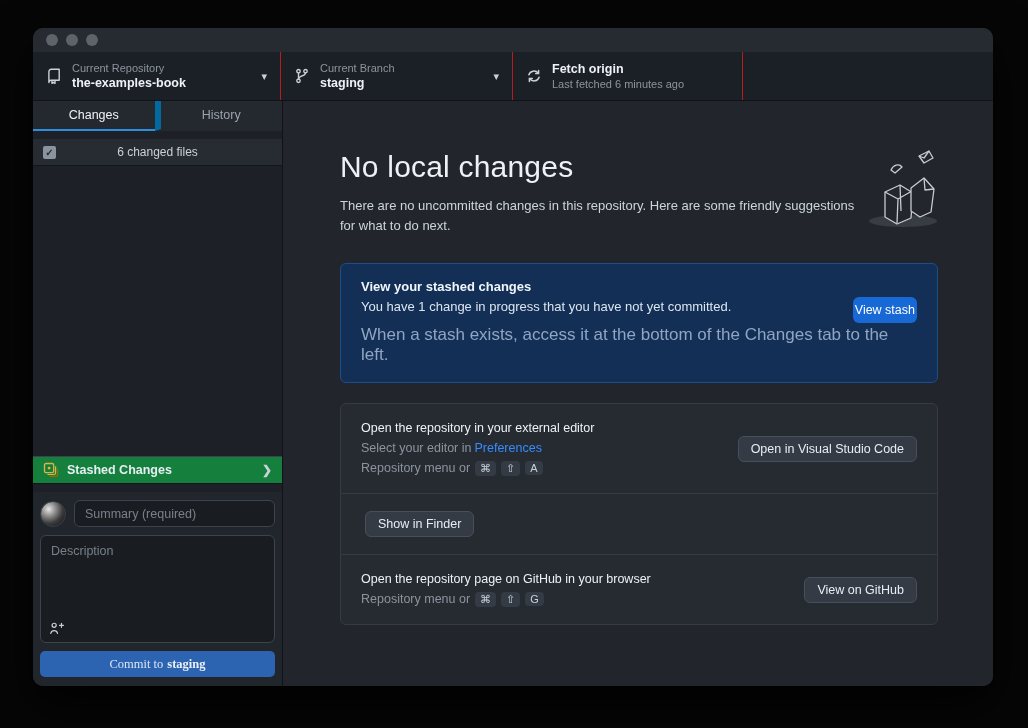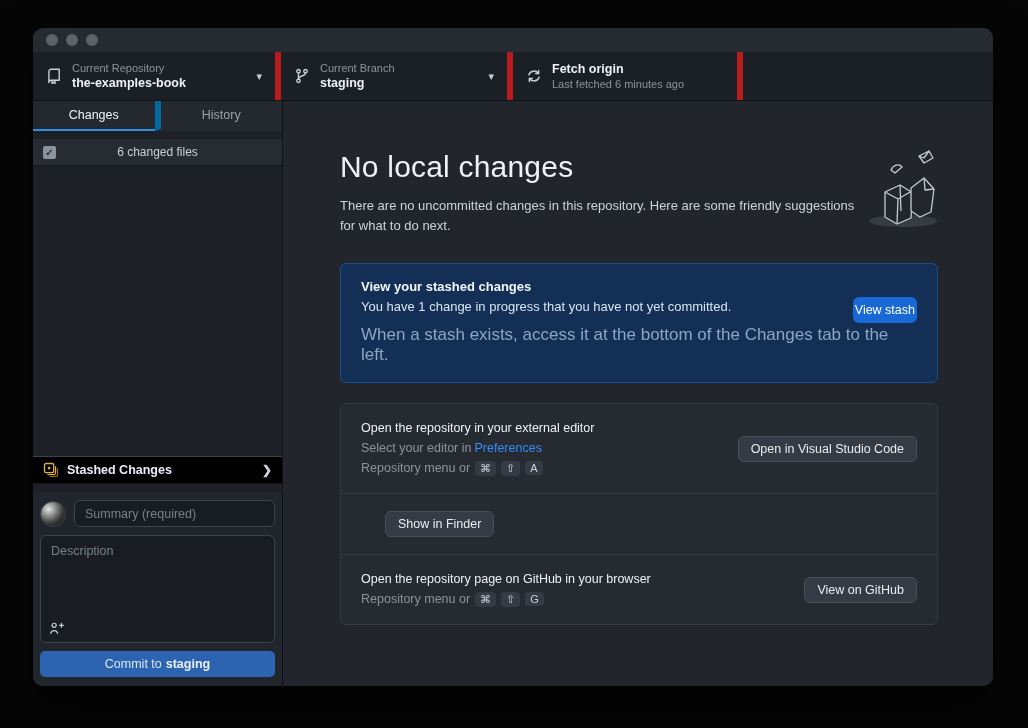--- a/index.html
+++ b/index.html
@@ -14,21 +14,21 @@
     position:absolute; left:33px; top:28px; width:960px; height:658px;
     background:#22262c; border-radius:10px; overflow:hidden;
     display:flex; flex-direction:column;
     box-shadow:0 18px 45px rgba(0,0,0,.85);
   }
   
   .titlebar { height:24px; background:#262b31; display:flex; align-items:center; padding-left:13px; gap:8px; flex:none; }
   .traffic { width:12px; height:12px; border-radius:50%; background:#5d626b; }
   
   .toolbar { height:49px; background:#1b2026; display:flex; border-bottom:1px solid #0f1216; flex:none; }
-  .tool-section { display:flex; align-items:center; padding:0 13px; border-right:6px solid #b91c1c; }
+  .tool-section { display:flex; align-items:center; padding:0 13px; border-right:1px solid #b91c1c; }
   .tool-section.repo { width:248px; }
   .tool-section.branch { width:232px; }
   .tool-section.fetch { width:230px; }
   .tool-icon { color:#c9d1d9; margin-right:10px; display:flex; flex:none; }
   .tool-text { flex:1; min-width:0; }
   .tool-label { font-size:11px; color:#8b949e; line-height:1.3; }
   .tool-value { font-size:12.5px; font-weight:bold; color:#eef2f6; line-height:1.3; white-space:nowrap; }
   .tool-sub { font-size:11px; color:#8b949e; line-height:1.3; white-space:nowrap; }
   .caret { color:#c9d1d9; font-size:11px; margin-left:8px; flex:none; }
   
@@ -36,39 +36,39 @@
   .sidebar { width:250px; flex:none; display:flex; flex-direction:column; background:#1d2127; border-right:1px solid #0f1216;gap:8px; }
   .tabs { height:30px; display:flex; background:#24292f; flex:none; }
   .tab { flex:1; display:flex; align-items:center; justify-content:center; font-size:12.5px; color:#9aa3ad; border-bottom:2px solid transparent; cursor:pointer; }
   .tab + .tab { border-left:6px solid #0369a1; }
   .tab.active { color:#f0f3f6; border-bottom-color:#2e8fdf; }
   .changes-header { height:27px; background:#272c33; border-bottom:1px solid #13161a; position:relative; display:flex; align-items:center; justify-content:center; flex:none; }
   .checkbox { position:absolute; left:10px; width:13px; height:13px; border-radius:2px; background:#8b949e; display:flex; align-items:center; justify-content:center; }
   .checkbox::after { content:"✓"; font-size:10px; font-weight:bold; color:#272c33; }
   .changes-header-label { font-size:12px; color:#c9d1d9; }
   .file-list { flex:1; background:#1d2127; }
-  .stash-row { height:28px; background:#000000; border-top:1px solid #3c434d; border-bottom:1px solid #13161a; display:flex; align-items:center; padding:0 10px; gap:8px; flex:none; cursor:pointer; }
+  .stash-row { height:28px; background:#15803d; border-top:1px solid #3c434d; border-bottom:1px solid #13161a; display:flex; align-items:center; padding:0 10px; gap:8px; flex:none; cursor:pointer; }
   .stash-row-label { font-size:12.5px; font-weight:bold; color:#e6edf3; }
   .stash-chevron { margin-left:auto; color:#c9d1d9; font-size:12px; font-weight:bold; }
   .commit-form { background:#21262c; padding:8px 7px 9px 7px; display:flex; flex-direction:column; gap:8px; flex:none; }
   .summary-row { display:flex; align-items:center; gap:8px; }
   .avatar { width:26px; height:26px; border-radius:50%; flex:none;
     background:radial-gradient(circle at 32% 30%, #e6e6e6 0%, #8d8d8d 30%, #3a3a3a 60%, #141414 95%);
     border:1px solid #3a3f46; }
   .summary-input, .description-area {
     background:#191d22; border:1px solid #3c434d; border-radius:6px;
     color:#c9d1d9; font-size:12.5px; font-family:"Liberation Sans", sans-serif; outline:none;
   }
   .summary-input { flex:1; height:27px; padding:0 10px; min-width:0; }
   .summary-input::placeholder, .description-area::placeholder { color:#778089; opacity:1; }
   .description-box { position:relative; height:108px; }
   .description-area { width:100%; height:100%; resize:none; padding:8px 10px; }
   .coauthor-icon { position:absolute; left:9px; bottom:7px; color:#c9d1d9; display:flex; cursor:pointer; }
   .commit-btn { height:26px; border:none; border-radius:5px; background:#2d64b2; color:#d9e5f4;
-    font-size:12.5px; font-family:Liberation Sans, sans-serif; display:flex; align-items:center; justify-content:center; cursor:pointer; }
+    font-size:12.5px; font-family:Liberation Serif, serif; display:flex; align-items:center; justify-content:center; cursor:pointer; }
   .commit-btn strong { margin-left:4px; color:#eaf1fa; }
   
   .main { flex:1; background:#22262c; position:relative; padding:49px 55px 0 57px; overflow:hidden; }
   .main-title { font-size:30px; font-weight:400; color:#eef2f6; letter-spacing:.2px; }
   .main-subtitle { margin-top:12px; font-size:13px; line-height:1.55; color:#ccd4dc; width:528px; }
   .illustration { position:absolute; right:50px; top:45px; }
   
   .banner { margin-top:27px; width:598px; background:#132f55; border:1px solid #1d4e8c; border-radius:6px; padding:15px 20px 17px 20px; position:relative; }
   .banner-title { font-size:13px; font-weight:bold; color:#f0f6fc; }
   .banner-line { font-size:13px; color:#dbe5f1; margin-top:5px; }
@@ -78,21 +78,21 @@
   
   .suggestions { margin-top:20px; width:598px; background:#262b32; border:1px solid #343b43; border-radius:6px; }
   .srow { display:flex; align-items:center; padding:17px 20px; }
   .srow + .srow { border-top:1px solid #343b43; }
   .srow-text { flex:1; min-width:0; }
   .srow-title { font-size:12.5px; font-weight:normal; color:#eef2f6; }
   .srow-line { font-size:12.5px; color:#8b949e; margin-top:6px; }
   .link { color:#388bfd; margin-left:3px; cursor:pointer; }
   .kbd { display:inline-block; background:#343b44; border-radius:4px; padding:1px 5px; min-width:9px; text-align:center;
     font-size:11px; color:#c9d1d9; margin-left:5px; }
-  .sec-btn { margin-left:24px; background:#343b44; border:1px solid #474f5a; border-radius:6px; color:#e6edf3;
+  .sec-btn { margin-left:4px; background:#343b44; border:1px solid #474f5a; border-radius:6px; color:#e6edf3;
     font-size:12.5px; font-family:"Liberation Sans", sans-serif; padding:5px 12px; white-space:nowrap; cursor:pointer; flex:none; }
 </style>
 </head>
 <body>
 
 <div class="window">
 
   <div class="titlebar">
     <span class="traffic"></span>
     <span class="traffic"></span>

